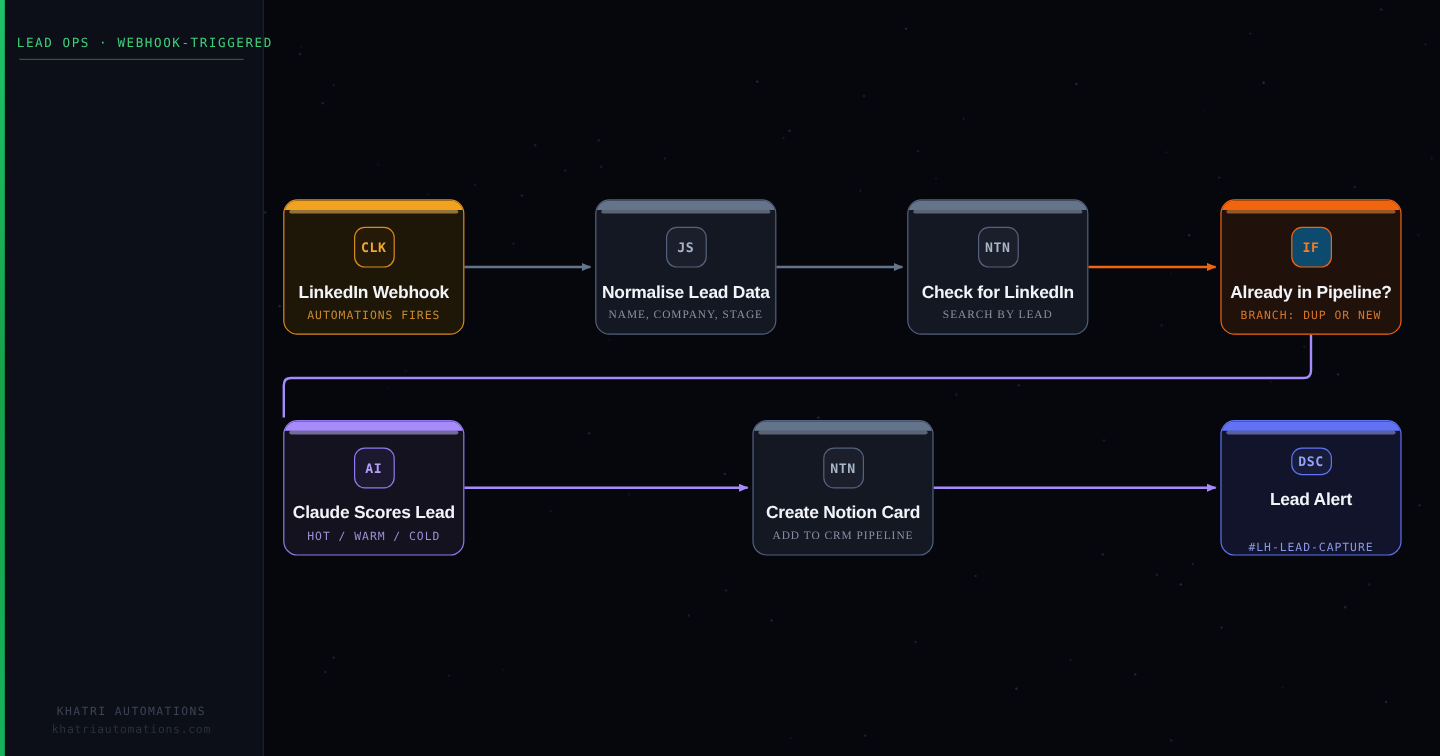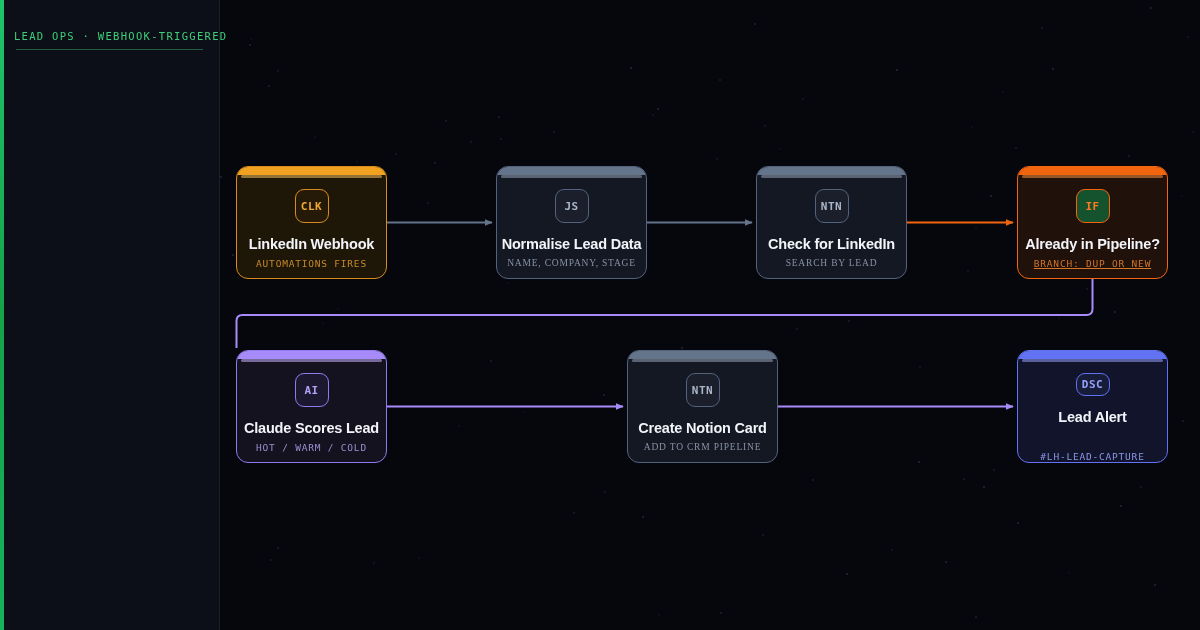--- a/index.html
+++ b/index.html
@@ -88,22 +88,22 @@
 
   .slate  { border-color:#53627d; background:#141823; }
   .slate .cap { background:#64748b; }
   .slate .stripe { background:#94a3b8; }
   .slate .badge { border-color:#53627d; color:#aab6c8; background:#1a1f2b; }
   .slate .n-sub { color:#8792a6;font-family:Liberation Serif, serif; }
 
   .orange { border-color:#f2650f; background:#20120a; }
   .orange .cap { background:#f2650f; }
   .orange .stripe { background:#fb8c3c; }
-  .orange .badge { border-color:#f2650f; color:#fb7a22; background:#14532d;text-align:center; }
-  .orange .n-sub { color:#d4752a;text-decoration:underline; }
+  .orange .badge { border-color:#f2650f; color:#fb7a22; background:#0c4a6e;text-align:center; }
+  .orange .n-sub { color:#d4752a; }
 
   .violet { border-color:#8f7bef; background:#15121f; }
   .violet .cap { background:#a78bfa; }
   .violet .stripe { background:#c4b2fd; }
   .violet .badge { border-color:#8f7bef; color:#b3a0f7; background:#1c1830; }
   .violet .n-sub { color:#9d8fd4; }
 
   .indigo { border-color:#6172f3; background:#11142a; }
   .indigo .cap { background:#6172f3; }
   .indigo .stripe { background:#93a0fb; }
@@ -210,20 +210,24 @@
       <div class="speck" style="left: 333px; top: 131px; opacity: 0.39;"></div>
       <div class="speck" style="left: 763px; top: 486px; opacity: 0.64;"></div>
       <div class="speck" style="left: 353px; top: 512px; opacity: 0.45;"></div>
       <div class="speck" style="left: 499px; top: 79px; opacity: 0.47;"></div>
     </div>
 
   <aside class="sidebar">
     <div class="accent-bar"></div>
     <div class="eyebrow">LEAD OPS · WEBHOOK-TRIGGERED</div>
     <div class="eyebrow-rule"></div>
+    <div class="side-foot">
+      <div class="foot-brand">KHATRI AUTOMATIONS</div>
+      <div class="foot-url">khatriautomations.com</div>
+    </div>
   </aside>
 
   <svg class="wires" id="wires" viewBox="0 0 1200 630">
       <defs>
         <marker id="arw0" markerWidth="9" markerHeight="9" refX="7.2" refY="3.4" orient="auto" markerUnits="userSpaceOnUse">
           <path d="M0,0 L8,3.4 L0,6.8 Z" fill="#64748b"></path>
         </marker>
         <marker id="arw1" markerWidth="9" markerHeight="9" refX="7.2" refY="3.4" orient="auto" markerUnits="userSpaceOnUse">
           <path d="M0,0 L8,3.4 L0,6.8 Z" fill="#f2650f"></path>
         </marker>

